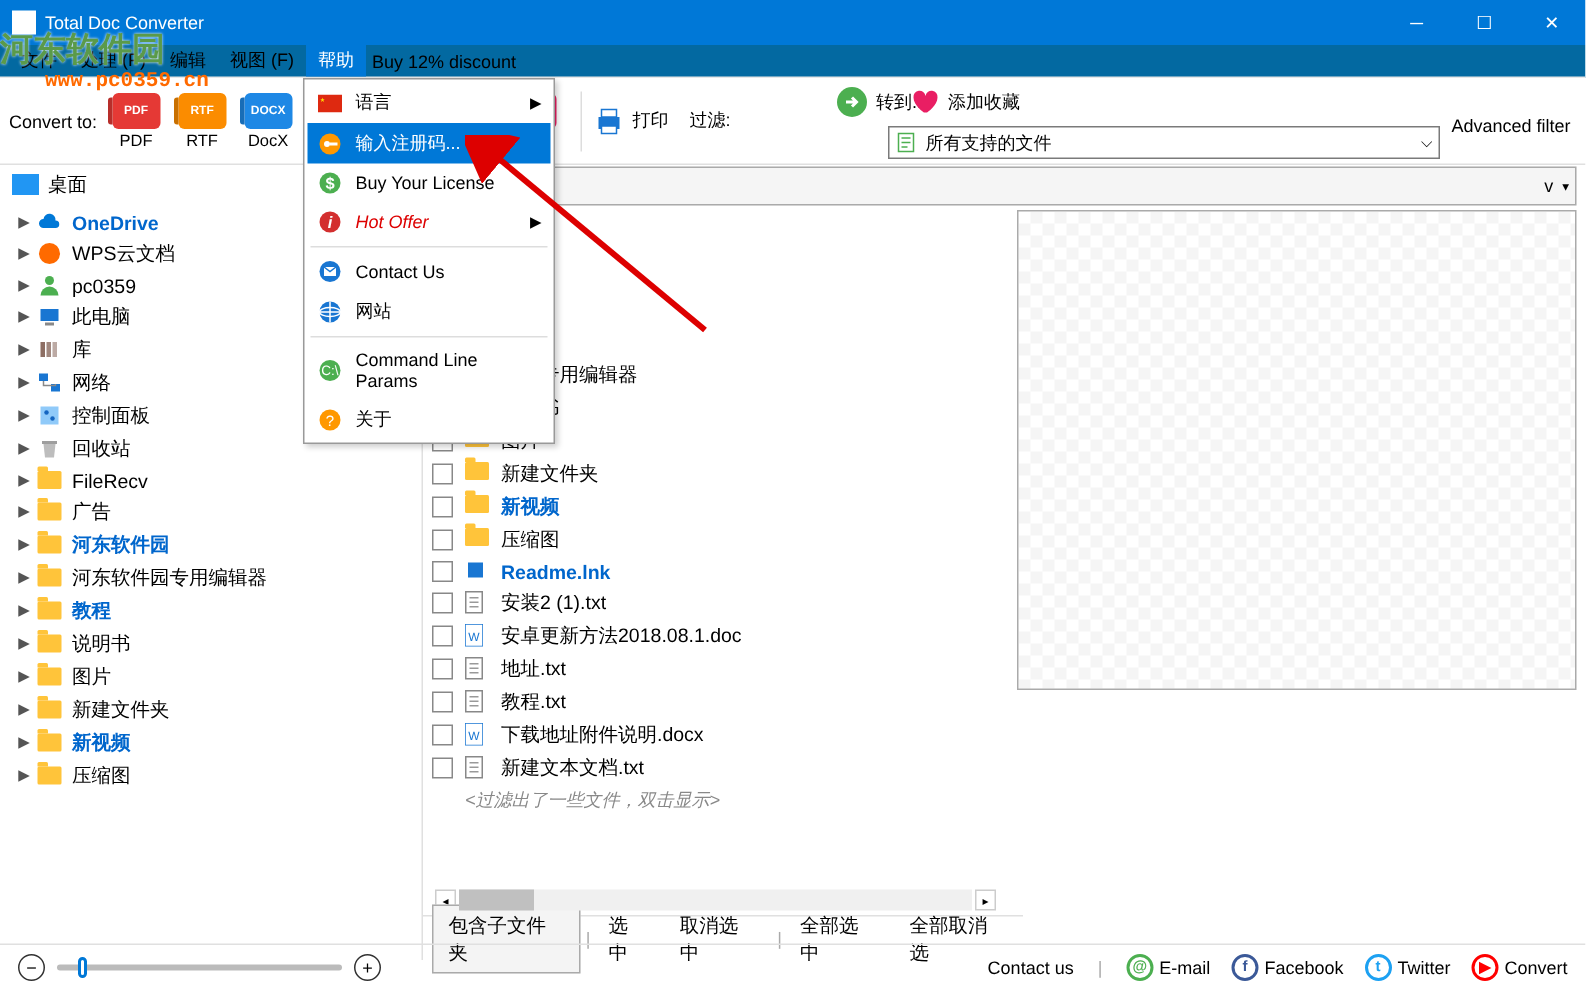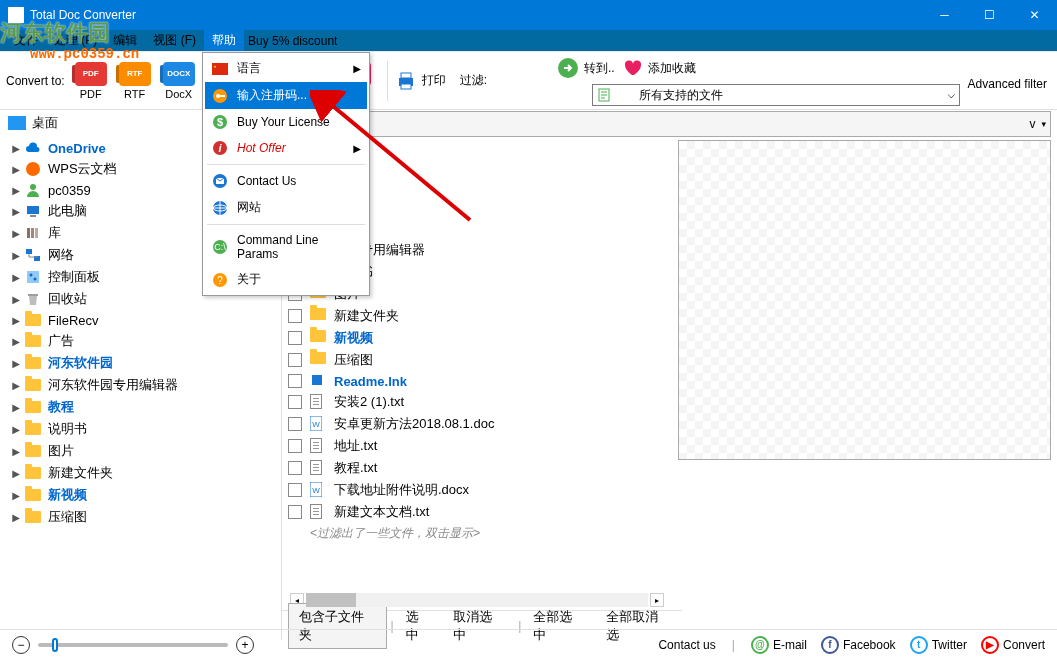--- a/index.html
+++ b/index.html
@@ -116,21 +116,21 @@
     <div class="winbtn">✕</div>
   </div>
 </div>
 
 <div class="menubar">
   <span class="menuitem">文件</span>
   <span class="menuitem">处理 (P)</span>
   <span class="menuitem">编辑</span>
   <span class="menuitem">视图 (F)</span>
   <span class="menuitem active">帮助</span>
-  <span class="discount">Buy 5% discount</span>
+  <span class="discount">Buy 12% discount</span>
 </div>
 
 <div class="watermark">
   <div class="wm1">河东软件园</div>
   <div class="wm2">www.pc0359.cn</div>
 </div>
 
 <div class="toolbar">
   <span class="label">Convert to:</span>
   <div id="formats" style="display: flex;">
@@ -177,29 +177,29 @@
   <span class="filterlabel">过滤:</span>
   <div class="toolbtn" style="position:absolute; left:556px; top:56px;">
     <span class="ico">
         <svg width="22" height="22">
           <circle cx="11" cy="11" r="10" fill="#4caf50"></circle>
           <path d="M7 11h6m-2-3l3 3-3 3" stroke="#fff" stroke-width="2" fill="none"></path>
         </svg>
       </span>
     <span>转到..</span>
   </div>
-  <div class="toolbtn" style="position:absolute; left:620px; top:56px;">
+  <div class="toolbtn" style="position:absolute; left:604px; top:56px;">
     <span class="ico">
         <svg width="20" height="20">
           <path d="M10 17s-7-4.5-7-10a4 4 0 018-1 4 4 0 018 1c0 5.5-7 10-7 10z" fill="#e91e63"></path>
         </svg>
       </span>
     <span>添加收藏</span>
   </div>
-  <div class="filterselect" style="position:absolute; left:592px; top:84px;gap:22px;">
+  <div class="filterselect" style="position:absolute; left:592px; top:84px;">
     <span class="ico"><svg width="16" height="16">
           <rect x="2" y="2" width="10" height="12" fill="#fff" stroke="#4caf50"></rect>
           <path d="M4 5h6M4 8h6M4 11h4" stroke="#4caf50"></path>
         </svg></span>
     <span class="txt">所有支持的文件</span>
     <span class="arrow">⌵</span>
   </div>
   <span class="advfilter" style="position:absolute; right:10px; top:77px;">Advanced filter</span>
 </div>
 

